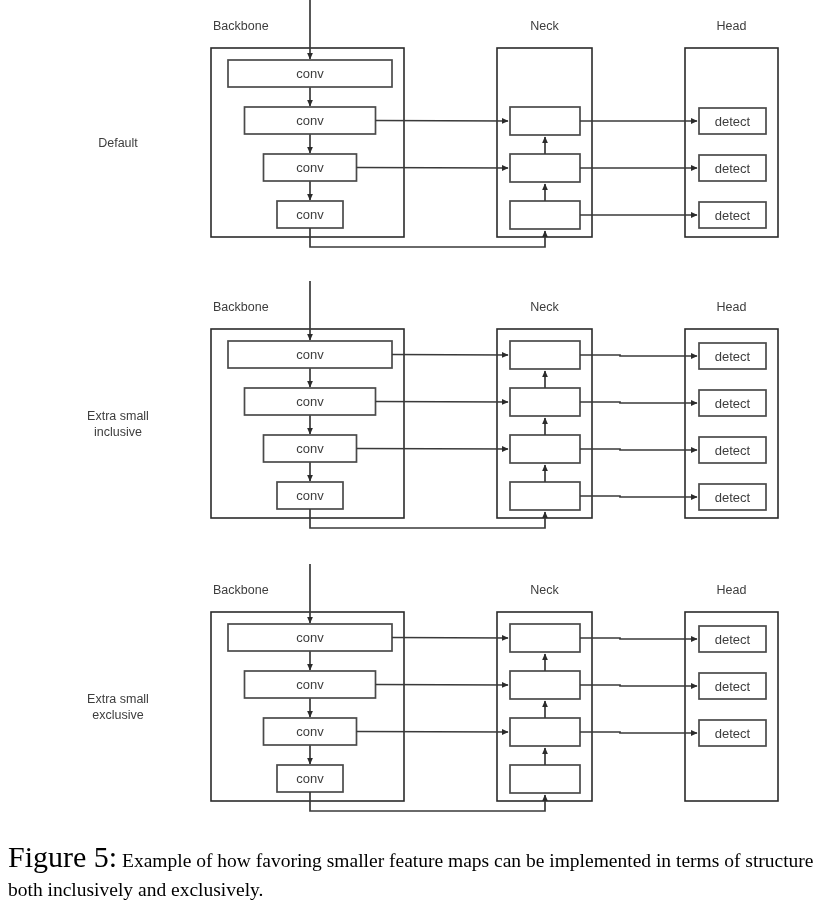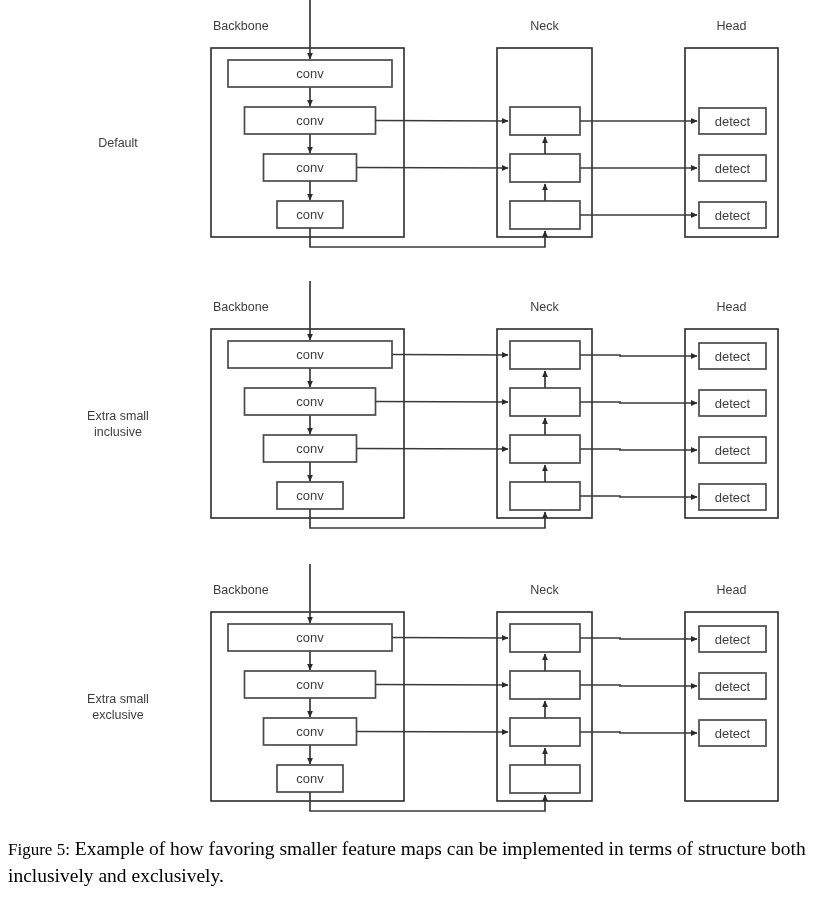--- a/index.html
+++ b/index.html
@@ -57,21 +57,21 @@
     top:836px;
     width:806px;
     font-family:"Liberation Serif", serif;
     font-size:19.5px;
     line-height:1.38;
     color:#000;
     text-align:left;
   }
   .caption .figlabel{
     font-family:"Liberation Serif", serif;
-    font-size:17px;
+    font-size:30px;
   }
   .caption .captext{
     font-family:"Liberation Serif", serif;
     font-size:19.5px;
     margin-top:16px;
   }
 </style>
 </head>
 <body>
 

